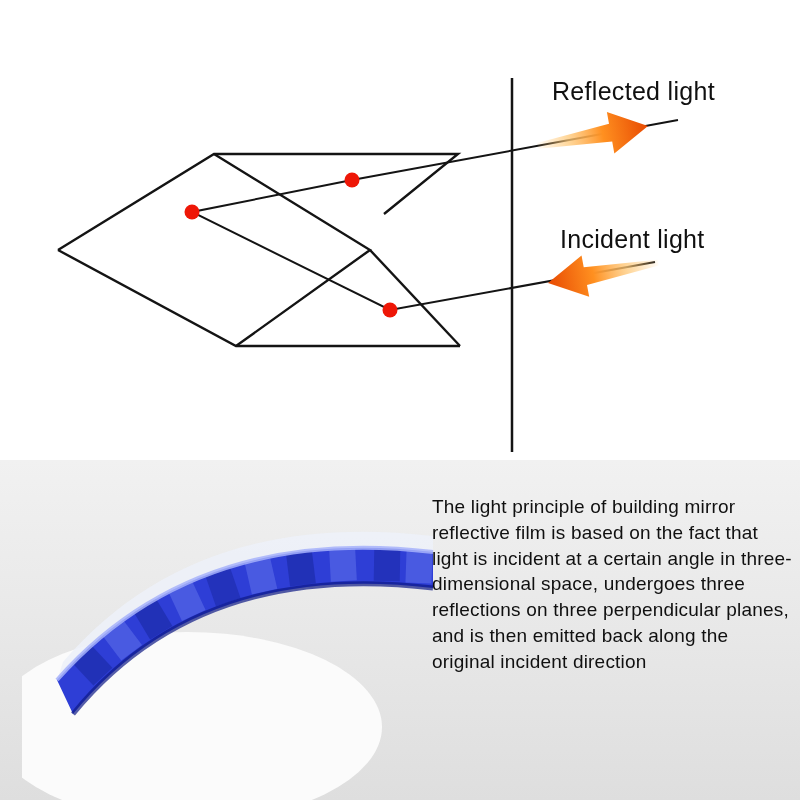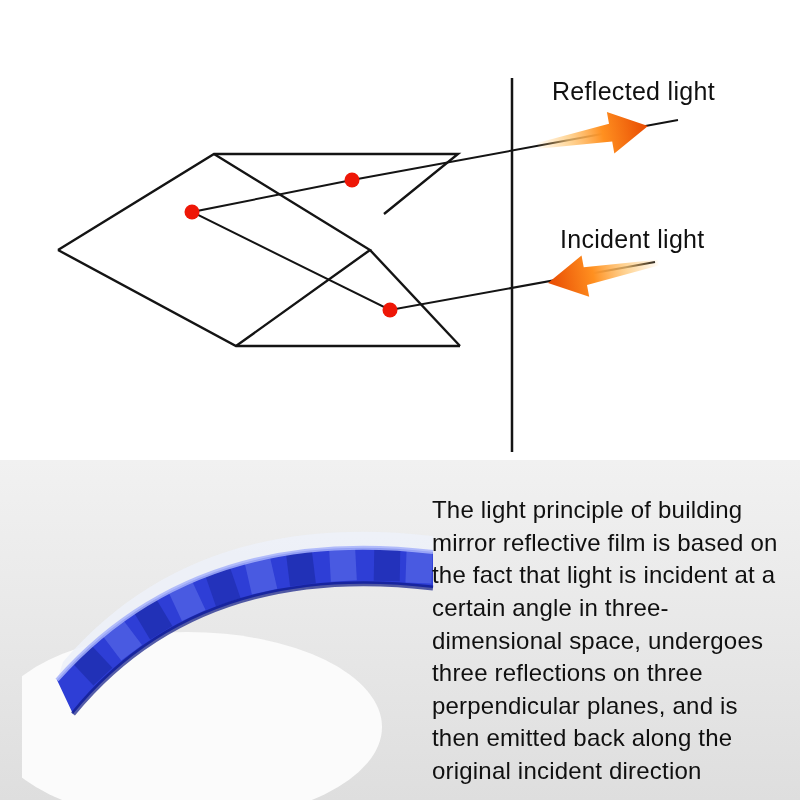--- a/index.html
+++ b/index.html
@@ -11,21 +11,21 @@
   }
   .canvas{position:relative;width:800px;height:800px;background:#ffffff;padding-left:25px;}
   .diagram-svg{position:absolute;left:0;top:0;width:800px;height:470px;display:block;}
   .bottom-panel{
     position:absolute;left:0;top:460px;width:800px;height:340px;
     background:linear-gradient(180deg,#f1f1f1 0%,#e9e9e9 45%,#dedede 100%);
   }
   .tape-svg{position:absolute;left:22px;top:472px;width:430px;height:330px;display:block;}
   .caption{
     position:absolute;left:432px;top:494px;width:360px;
-    font-size:24px;line-height:1.36;color:#101010;letter-spacing:0.2px;
+    font-size:19px;line-height:1.36;color:#101010;letter-spacing:0.2px;
   }
   .diagram-label{
     font-size:25px;fill:#101010;letter-spacing:0.3px;
     font-family:"Liberation Sans", sans-serif;
   }
 </style>
 </head>
 <body>
 
 <div class="canvas">

